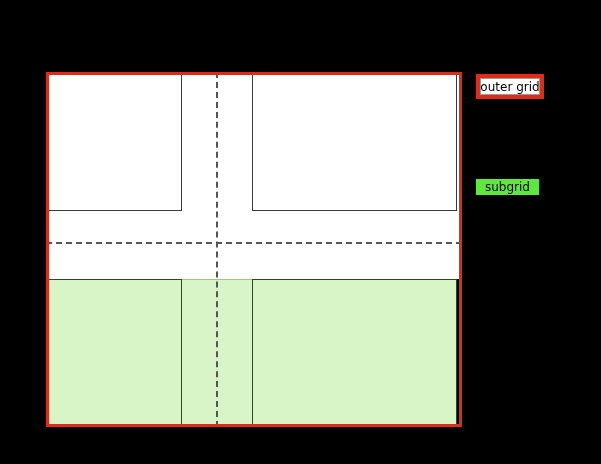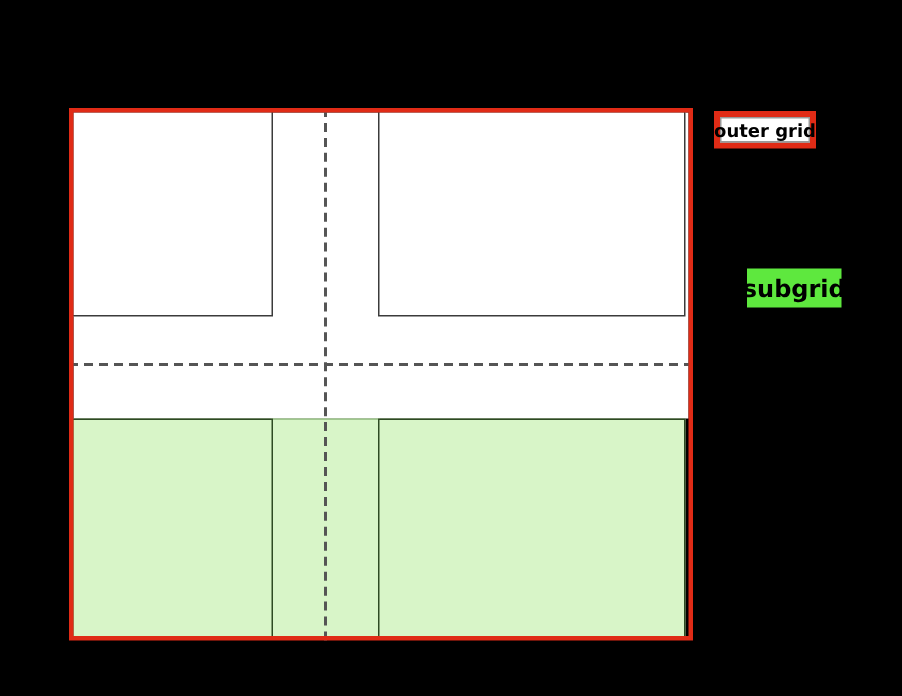--- a/index.html
+++ b/index.html
@@ -79,21 +79,20 @@
   }
 
   
   .legend-item {
     position: absolute;
     display: flex;
     align-items: center;
     justify-content: center;
     box-sizing: border-box;
     white-space: nowrap;
-    font-weight: bold;
   }
   .legend-outer {
     left: 476px;
     top: 74px;
     width: 68px;
     height: 25px;
     background: #FFFFFF;
     border: 4px solid #E02B16;
     color: #000000;
     font-size: 12px;
@@ -102,27 +101,27 @@
     width: 100%;
     height: 100%;
     display: flex;
     align-items: center;
     justify-content: center;
     border: 1px solid #9A9A9A;
     box-sizing: border-box;
     background: #FFFFFF;
   }
   .legend-sub {
-    left: 498px;
+    left: 476px;
     top: 179px;
     width: 63px;
-    height: 26px;
+    height: 16px;
     background: #5EE83E;
     color: #000000;
-    font-size: 16px;
+    font-size: 12px;
   }
 </style>
 </head>
 <body>
 
 <div id="figure">
 
   <div class="outer-bg-top"></div>
 
   <div class="axes axes-tl"></div>

